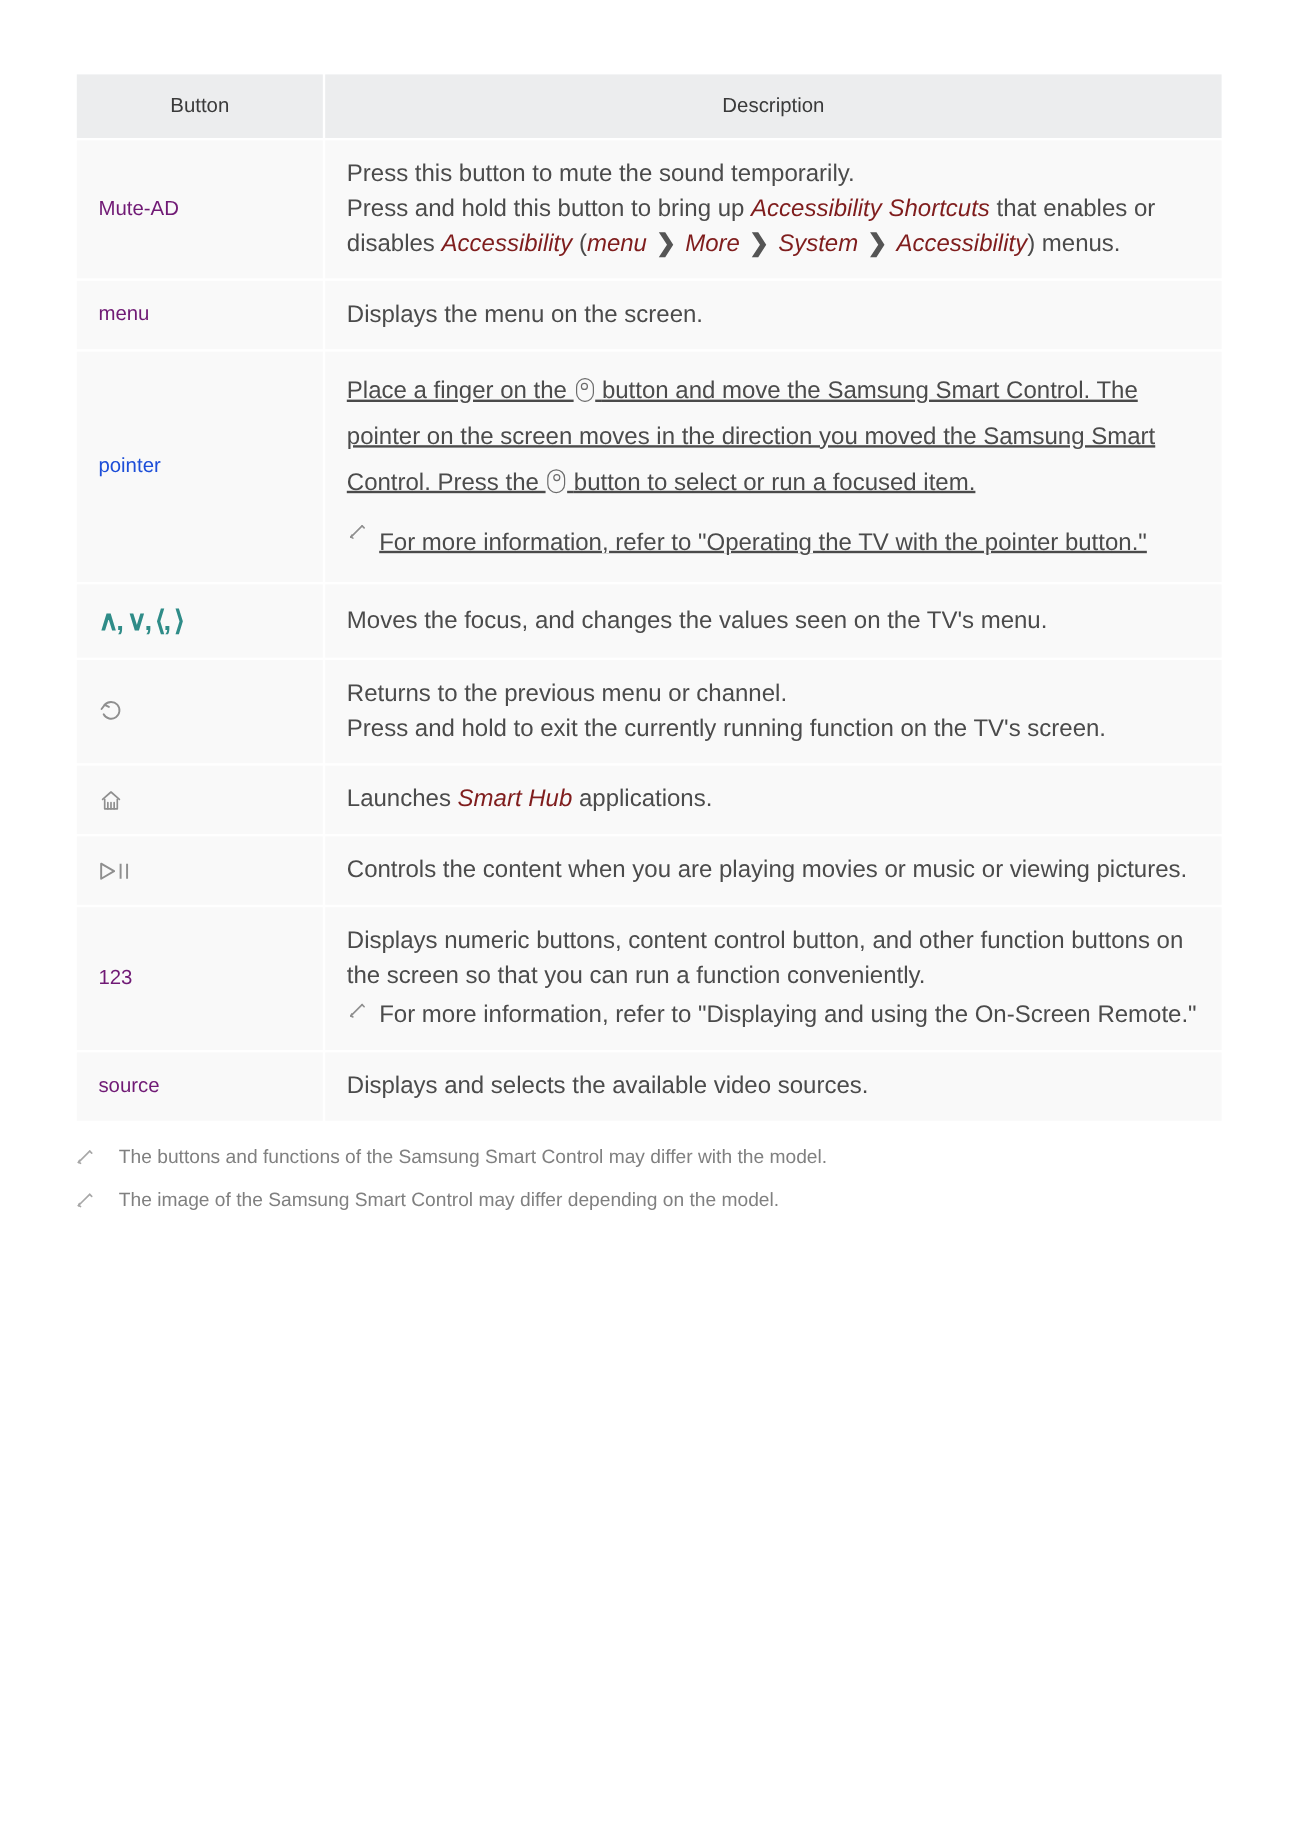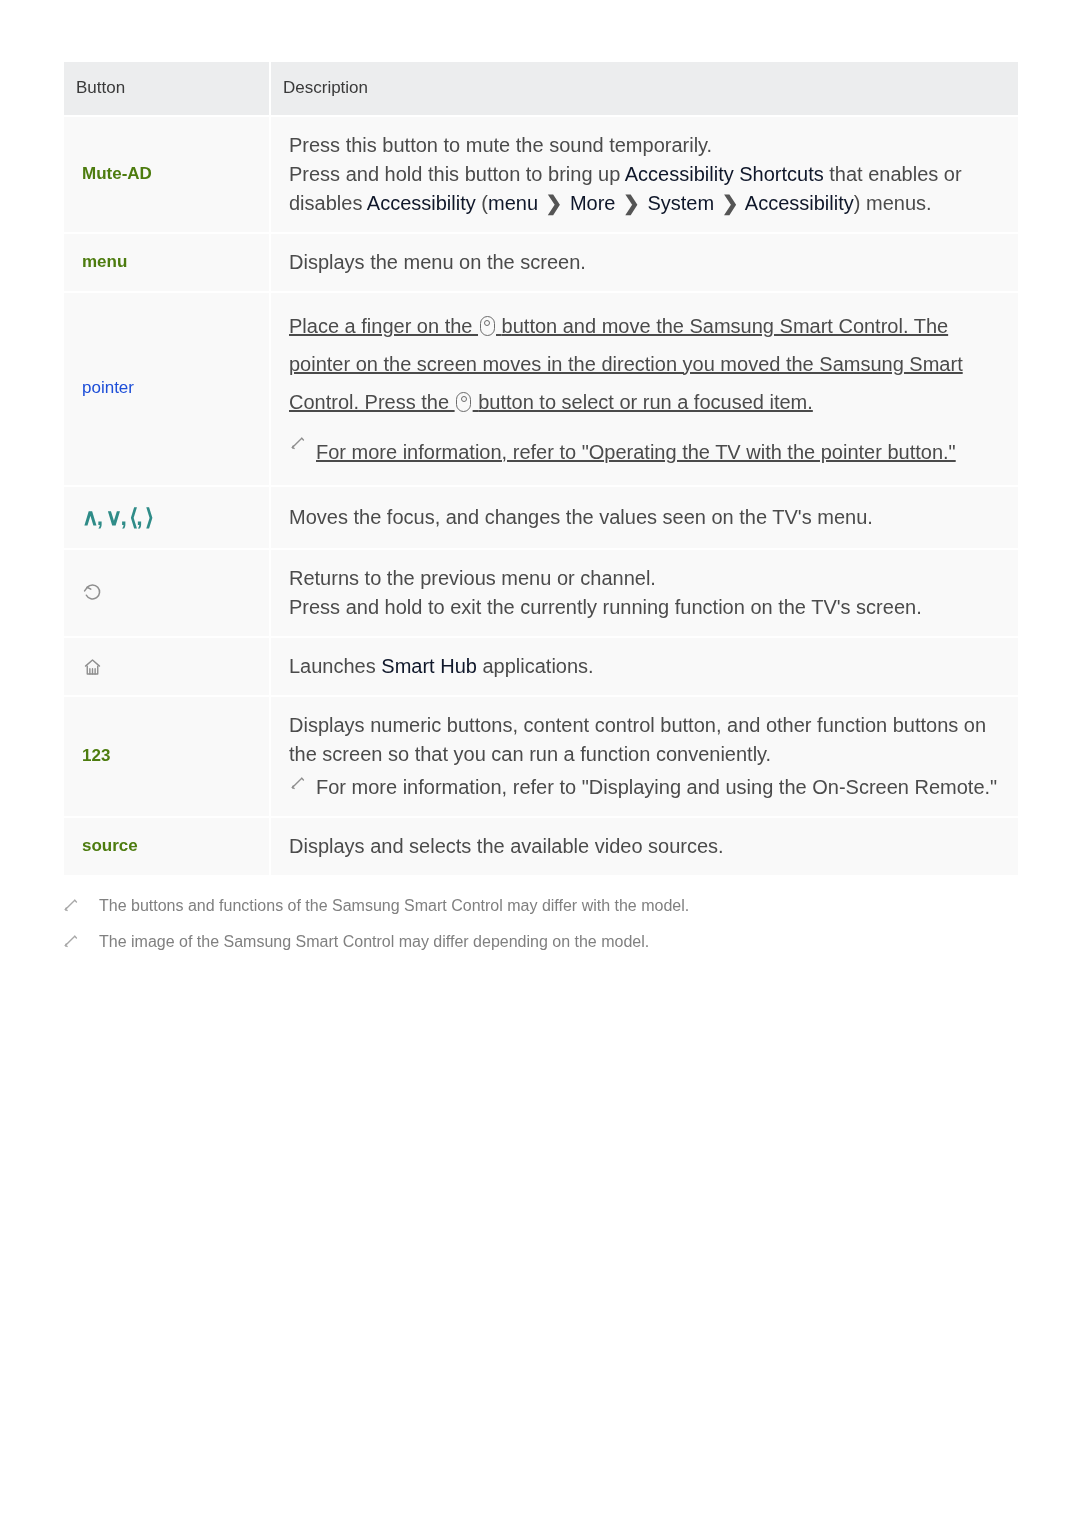--- a/index.html
+++ b/index.html
@@ -16,44 +16,44 @@
     width: 100%;
     border-collapse: separate;
     border-spacing: 2px;
     background: #fff;
   }
   th {
     background: #ecedee;
     color: #3a3a3a;
     font-weight: 400;
     padding: 14px 12px;
-    text-align: left;
+    text-align: center;
     font-size: 17px;
   }
   th:first-child { width: 205px; }
   td {
     background: #f9f9f9;
     padding: 14px 18px 14px 18px;
     vertical-align: middle;
     color: #4b4b4b;
   }
   td.btn-col {
     background: #f9f9f9;
     color: #555;
     font-size: 17px;
     padding-left: 18px;
   }
   td.desc-col { font-size: 20px; }
   td.desc-col p { margin: 0; }
   td.desc-col p + p.note-line { margin-top: 12px; }
 
-  .lbl-teal { color: #4d7c0f; font-weight: 700; }
+  .lbl-teal { color: #701a75; font-weight: 400; }
   .lbl-plain { color: #1d4ed8; }
 
-  .link { color: #0f172a; }
+  .link { color: #7f1d1d; font-style: italic; }
   .chev { color: #555; font-weight: bold; display: inline-block; padding: 0 2px; }
 
   .arrow-chars {
     color: #2f8c88;
     font-size: 23px;
     font-weight: 700;
     letter-spacing: -2px;
   }
 
   .note-line { display: flex; align-items: flex-start; gap: 10px; }
@@ -194,20 +194,34 @@
             </svg>
         </span>
       </td>
       <td class="desc-col">
         <p>
           <span>Launches </span><span class="link">Smart Hub</span><span> applications.</span>
         </p>
       </td>
     </tr>
 
+    <tr>
+      <td class="btn-col">
+        <span class="ic ic-playpause">
+          <svg viewBox="0 0 30 20">
+              <g fill="none" stroke="#8f8f8f" stroke-width="1.8" stroke-linejoin="round">
+                <path d="M2 3 L14 10 L2 17 Z"></path>
+                <path d="M20 3 V17"></path>
+                <path d="M26 3 V17"></path>
+              </g>
+            </svg>
+        </span>
+      </td>
+      <td class="desc-col">Controls the content when you are playing movies or music or viewing pictures.</td>
+    </tr>
 
     <tr>
       <td class="btn-col"><span class="lbl-teal">123</span></td>
       <td class="desc-col">
         <p><span>Displays numeric buttons, content control button, and other function buttons on the screen so that you can run a function conveniently.</span></p>
         <p class="note-line" style="margin-top:4px;">
           <span class="ic ic-note">
             <svg viewBox="0 0 20 20">
                 <g fill="none" stroke="#8f8f8f" stroke-width="1.6" stroke-linecap="round">
                   <path d="M4 16 L15 5"></path>

